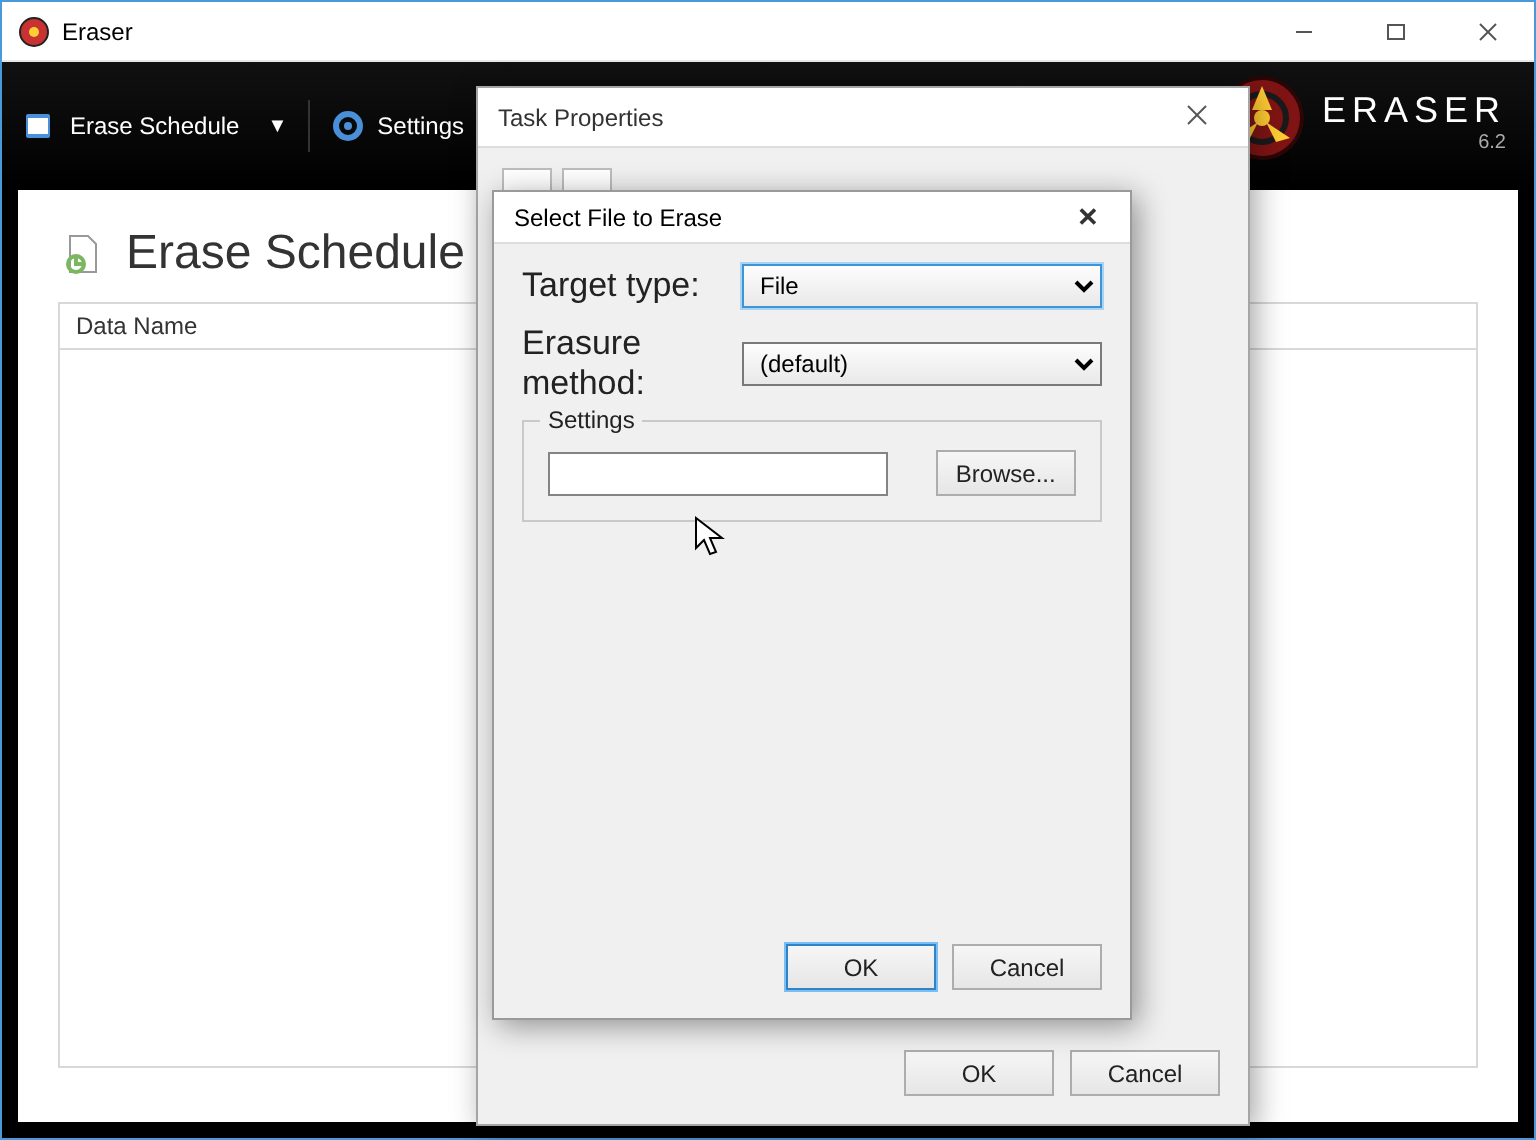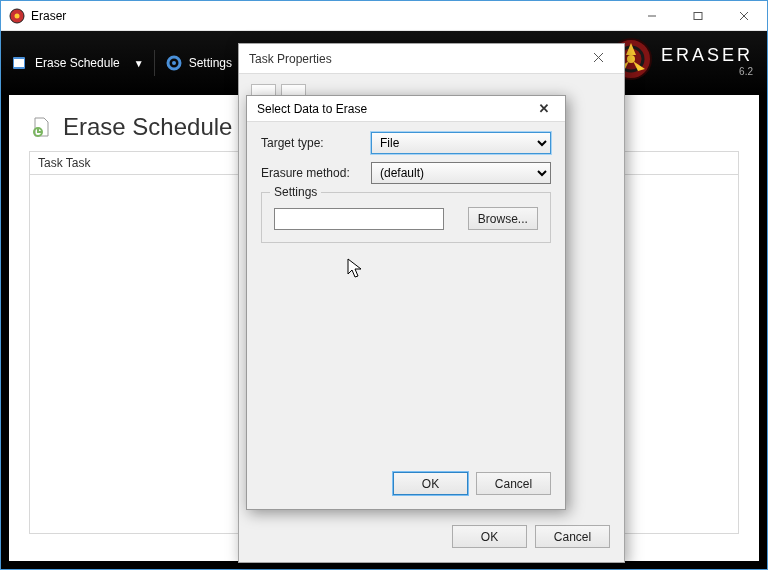--- a/index.html
+++ b/index.html
@@ -235,21 +235,21 @@
     flex: 1;
     padding: 10px 14px 0 14px;
   }
   .form-row {
     display: flex;
     align-items: center;
     margin-bottom: 8px;
   }
   .form-row label {
     width: 110px;
-    font-size: 12px;
+    font-size: 17px;
     color: #222;
   }
   select.combo, .combo {
     flex: 1;
     height: 22px;
     border: 1px solid #7a7a7a;
     background: linear-gradient(#fdfdfd,#e9e9e9);
     font-size: 12px;
     padding: 0 4px;
   }
@@ -371,21 +371,21 @@
         <span class="ph-icon">
           <svg viewBox="0 0 24 24">
               <path d="M6 3 h9 l4 4 v14 h-13 z" fill="#fff" stroke="#999"></path>
               <circle cx="9" cy="17" r="4" fill="none" stroke="#7bb661" stroke-width="2"></circle>
               <path d="M9 13 v4 h3" stroke="#7bb661" stroke-width="2" fill="none"></path>
             </svg>
         </span>
         <span>Erase Schedule</span>
       </div>
       <div class="list-header">
-        <span>Task Task</span>
+        <span>Data Name</span>
       </div>
       <div class="list-body"></div>
     </div>
   </div>
 </div>
 
 <div class="dlg-task">
   <div class="dlg-titlebar">
     <span class="ttl">Task Properties</span>
     <span class="dlg-close">
@@ -400,21 +400,21 @@
     <span class="tab-stub">&nbsp;</span>
   </div>
   <div class="dlg-footer">
     <div class="btn">OK</div>
     <div class="btn">Cancel</div>
   </div>
 </div>
 
 <div class="dlg-select">
   <div class="ds-titlebar">
-    <span class="ttl">Select Data to Erase</span>
+    <span class="ttl">Select File to Erase</span>
     <span class="ds-close">✕</span>
   </div>
   <div class="ds-body">
     <div class="form-row">
       <label>Target type:</label>
       <select class="combo focused">
         <option>File</option>
       </select>
     </div>
     <div class="form-row">

